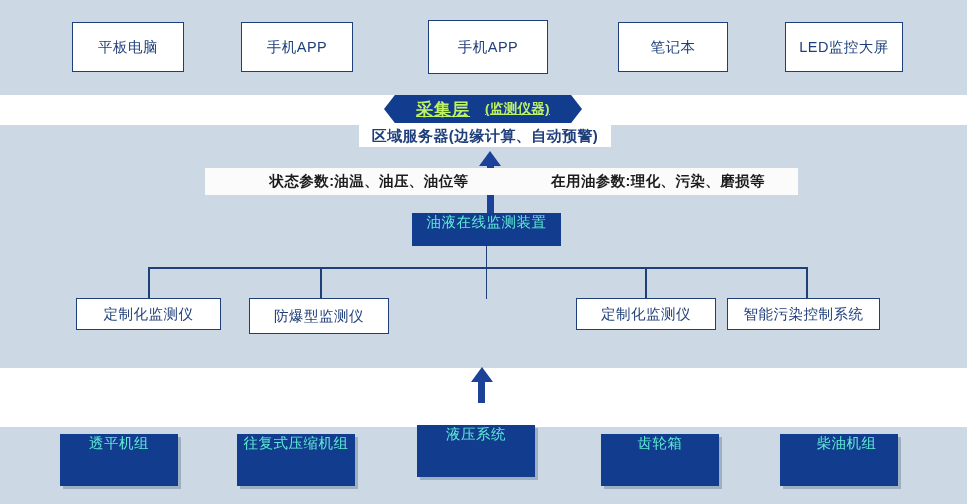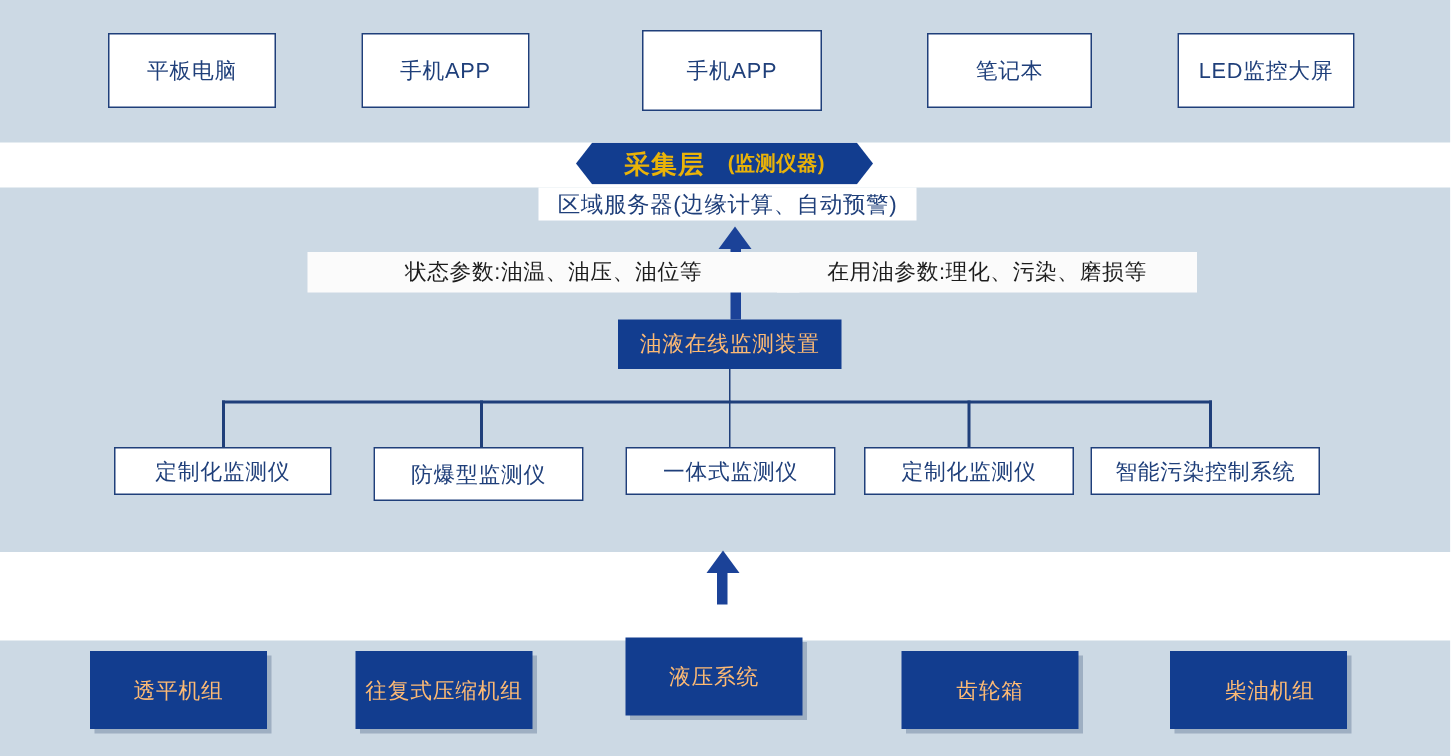--- a/index.html
+++ b/index.html
@@ -30,49 +30,51 @@
     display:flex;align-items:center;justify-content:center;
     color:#1f3f7a;
     font-size:14.5px;
     letter-spacing:.5px;
     white-space:nowrap;
   }
   .dbox{
     position:absolute;
     background:#123d8f;
     box-sizing:border-box;
-    display:flex;align-items:center;justify-content:center;
-    color:#fdba74;
+    display:flex;justify-content:center;
+    color:#5eead4;
     font-size:14.5px;
     letter-spacing:.5px;
     white-space:nowrap;
   }
   .dbox.shadowed{box-shadow:3px 3px 0 rgba(120,140,165,.55);}
 
   
   .plabel{
     position:absolute;
     background:#fbfbfb;
     display:flex;align-items:center;justify-content:center;
     color:#1c1c1c;
     font-size:14.5px;
     letter-spacing:.4px;
     white-space:nowrap;
+    font-weight:bold;
   }
   .plabel.blue{color:#1f3f7a;background:#ffffff;}
 
   
   .hexbanner{
     position:absolute;
     background:#123d8f;
     -webkit-clip-path:polygon(5.5% 0,94.5% 0,100% 50%,94.5% 100%,5.5% 100%,0 50%);
     clip-path:polygon(5.5% 0,94.5% 0,100% 50%,94.5% 100%,5.5% 100%,0 50%);
     display:flex;align-items:center;justify-content:center;
-    color:#eab308;white-space:nowrap;
+    color:#bef264;white-space:nowrap;
     z-index:6;
+    text-decoration:underline;
   }
   .hexbanner .big{font-size:17px;font-weight:bold;letter-spacing:1px;}
   .hexbanner .small{font-size:13.5px;font-weight:bold;letter-spacing:.3px;padding-left:15px;}
 
   
   .vline{position:absolute;background:#1f3f7a;width:1.6px;}
   .hline{position:absolute;background:#1f3f7a;height:1.6px;}
   .thickv{position:absolute;background:#1b4298;width:7px;}
   .arrowhead{
     position:absolute;
@@ -137,23 +139,20 @@
   <div class="vline" style="left:485.7px;top:267px;height:32px;"></div>
   <div class="vline" style="left:645px;top:267px;height:32px;"></div>
   <div class="vline" style="left:806.4px;top:267px;height:32px;"></div>
 
   <div class="wbox" style="left:76px;top:298px;width:145px;height:32px;">
     <span>定制化监测仪</span>
   </div>
   <div class="wbox" style="left:249px;top:298px;width:140px;height:36px;">
     <span>防爆型监测仪</span>
   </div>
-  <div class="wbox" style="left:417px;top:298px;width:140px;height:32px;">
-    <span>一体式监测仪</span>
-  </div>
   <div class="wbox" style="left:576px;top:298px;width:140px;height:32px;">
     <span>定制化监测仪</span>
   </div>
   <div class="wbox" style="left:727px;top:298px;width:153px;height:32px;">
     <span>智能污染控制系统</span>
   </div>
 
   <div class="thickv" style="left:478px;top:381px;height:22px;"></div>
   <div class="arrowhead" style="left:470.5px;top:367px;"></div>
 

